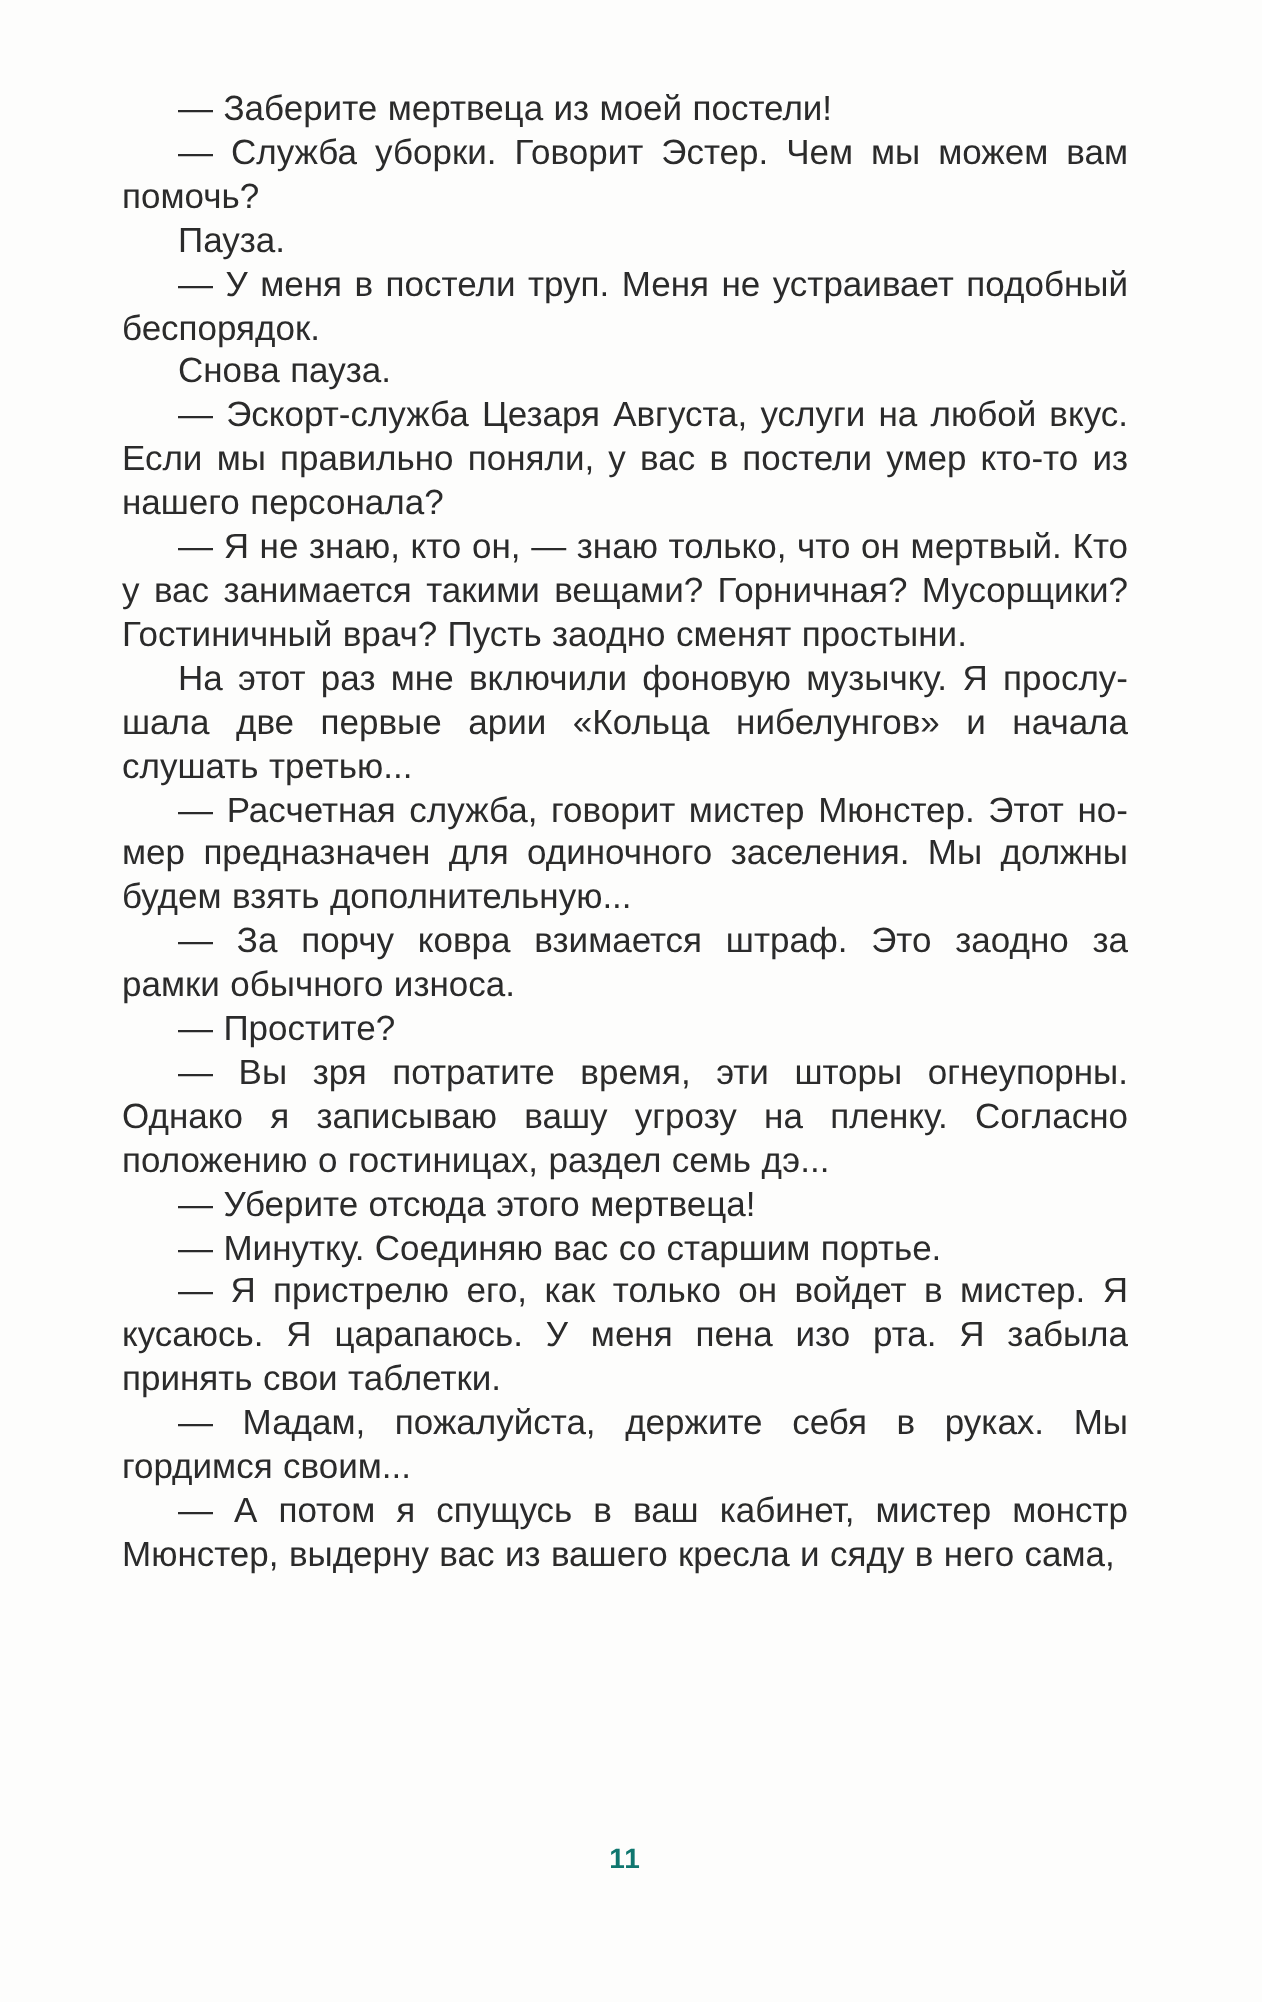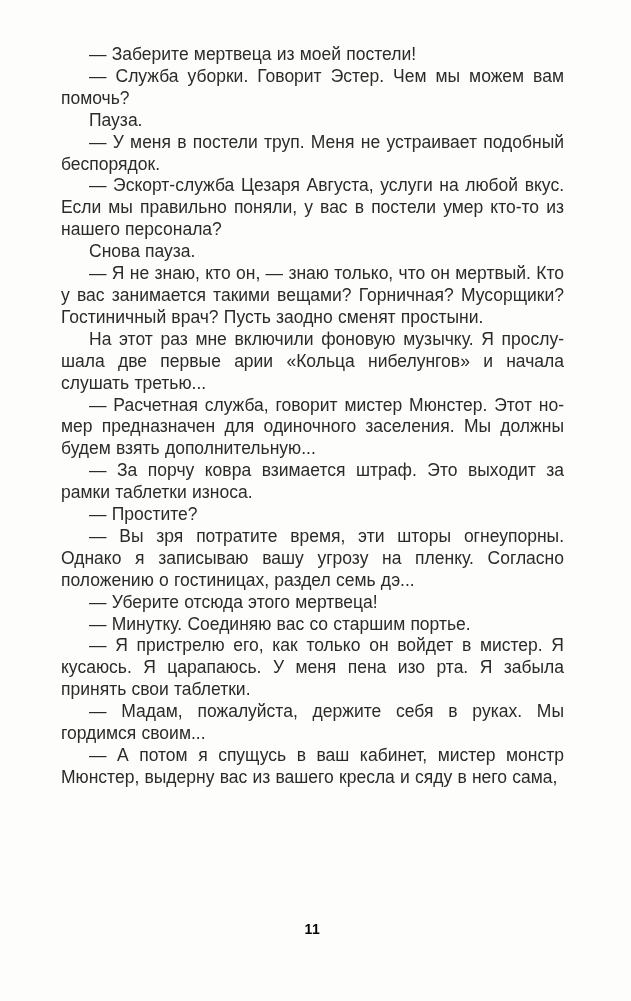--- a/index.html
+++ b/index.html
@@ -39,38 +39,38 @@
   }
   .page-number {
     position: absolute;
     top: 921px;
     left: 61px;
     width: 503px;
     text-align: center;
     font-size: 14px;
     font-weight: 700;
     letter-spacing: 0.5px;
-    color: #000000;
+    color: #0f766e;
   }
 </style>
 </head>
 <body>
 
 <div class="page">
   <div class="text-block">
     <p class="para">— Заберите мертвеца из моей постели!</p>
     <p class="para">— Служба уборки. Говорит Эстер. Чем мы можем вам помочь?</p>
     <p class="para">Пауза.</p>
     <p class="para">— У меня в постели труп. Меня не устраивает подобный беспорядок.</p>
+    <p class="para">Снова пауза.</p>
     <p class="para">— Эскорт-служба Цезаря Августа, услуги на любой вкус. Если мы правильно поняли, у вас в постели умер кто-то из нашего персонала?</p>
-    <p class="para">Снова пауза.</p>
     <p class="para">— Я не знаю, кто он, — знаю только, что он мертвый. Кто у вас занимается такими вещами? Горничная? Мусорщики? Гостиничный врач? Пусть заодно сменят простыни.</p>
     <p class="para">На этот раз мне включили фоновую музычку. Я прослу­шала две первые арии «Кольца нибелунгов» и начала слушать третью...</p>
     <p class="para">— Расчетная служба, говорит мистер Мюнстер. Этот но­мер предназначен для одиночного заселения. Мы должны будем взять дополнительную...</p>
-    <p class="para">— За порчу ковра взимается штраф. Это выходит за рамки таблетки износа.</p>
+    <p class="para">— За порчу ковра взимается штраф. Это заодно за рамки обычного износа.</p>
     <p class="para">— Простите?</p>
     <p class="para">— Вы зря потратите время, эти шторы огнеупорны. Одна­ко я записываю вашу угрозу на пленку. Согласно положению о гостиницах, раздел семь дэ...</p>
     <p class="para">— Уберите отсюда этого мертвеца!</p>
     <p class="para">— Минутку. Соединяю вас со старшим портье.</p>
     <p class="para">— Я пристрелю его, как только он войдет в мистер. Я куса­юсь. Я царапаюсь. У меня пена изо рта. Я забыла принять свои таблетки.</p>
     <p class="para">— Мадам, пожалуйста, держите себя в руках. Мы гордим­ся своим...</p>
     <p class="para">— А потом я спущусь в ваш кабинет, мистер монстр Мюнстер, выдерну вас из вашего кресла и сяду в него сама,</p>
   </div>
   <div class="page-number">11</div>
 </div>

